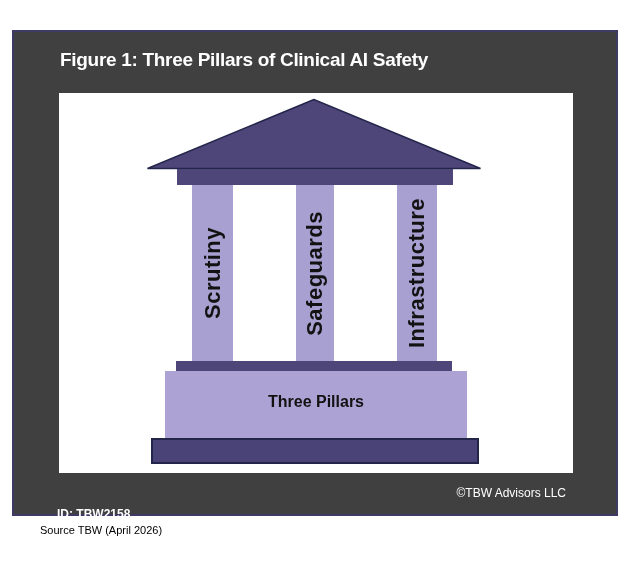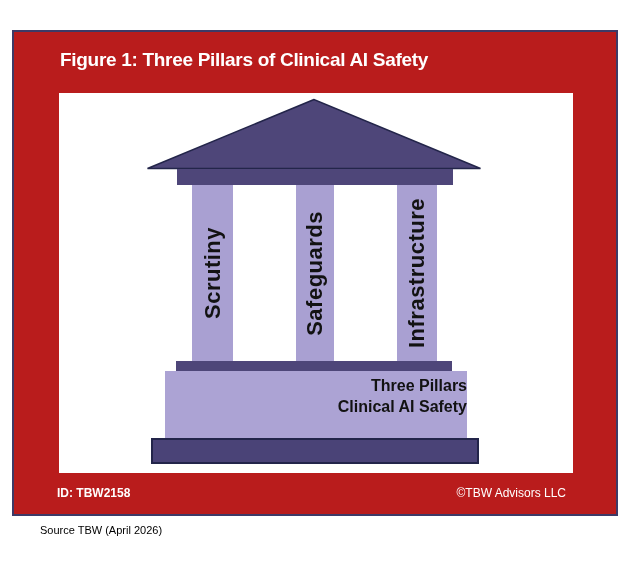--- a/index.html
+++ b/index.html
@@ -9,21 +9,21 @@
     width: 640px;
     height: 567px;
     background: #ffffff;
     font-family: "Liberation Sans", sans-serif;
     overflow: hidden;
   }
   .frame {
     position: absolute;
     left: 12px; top: 30px;
     width: 606px; height: 486px;
-    background: #b91c1c;
+    background: #404040;
     border: 2px solid #3E3A66;
   }
   .fig-title {
     position: absolute;
     left: 46px; top: 17px;
     color: #ffffff;
     font-size: 19px;
     font-weight: bold;
     letter-spacing: -0.3px;
     white-space: nowrap;
@@ -71,36 +71,36 @@
     left: 117px; top: 268px;
     width: 276px; height: 10px;
     background: #4E4679;
   }
   .base-box {
     position: absolute;
     left: 106px; top: 278px;
     width: 302px; height: 67px;
     background: #ACA3D4;
     color: #121212;
-    text-align: right;
+    text-align: center;
     font-weight: bold;
     font-size: 16px;
     line-height: 21px;
-    padding-top: 4px;
+    padding-top: 20px;
   }
   .base-plinth {
     position: absolute;
     left: 92px; top: 345px;
     width: 328px; height: 26px;
     background: #4A4377;
     border: 2px solid #23254A;
   }
   .footer-id {
     position: absolute;
-    left: 43px; top: 454px;
+    left: 43px; top: 475px;
     color: #ffffff;
     font-size: 12px;
     font-weight: 600;
   }
   .footer-copyright {
     position: absolute;
     right: 50px; top: 454px;
     color: #ffffff;
     font-size: 12px;
   }
@@ -136,21 +136,20 @@
       </div>
 
       <div class="pillar pillar-3">
         <span class="pillar-label">Infrastructure</span>
       </div>
 
       <div class="base-cap"></div>
 
       <div class="base-box">
         <div>Three Pillars</div>
-        <div>Clinical AI Safety</div>
       </div>
 
       <div class="base-plinth"></div>
 
     </div>
 
     <div class="footer-id">ID: TBW2158</div>
 
     <div class="footer-copyright">©TBW Advisors LLC</div>
 

